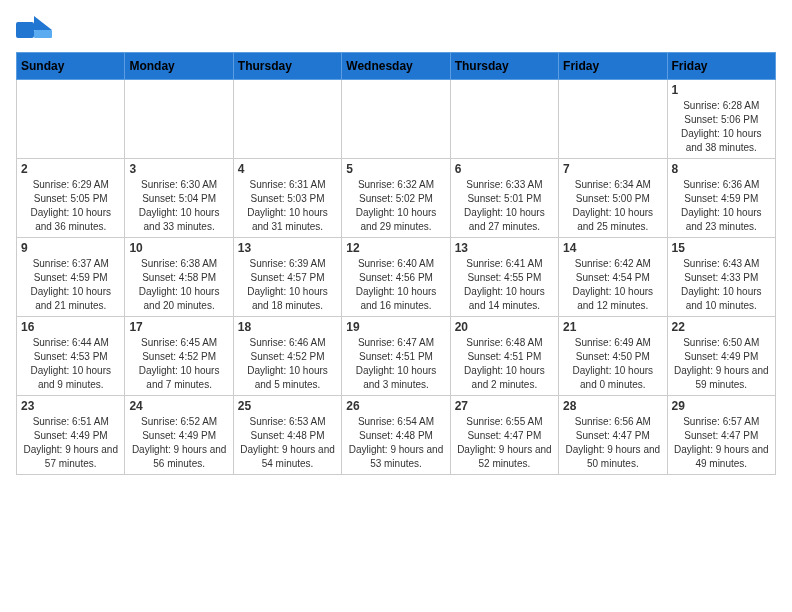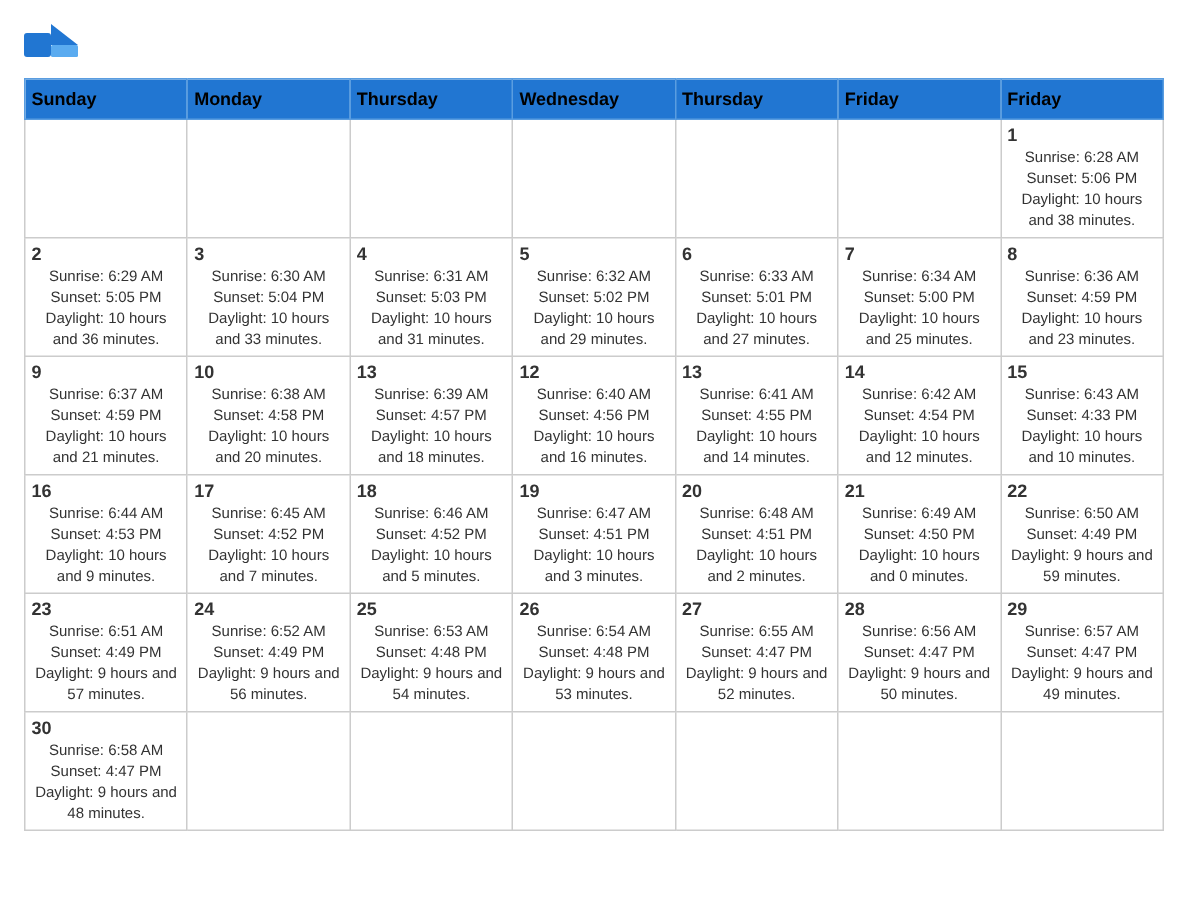--- a/index.html
+++ b/index.html
@@ -303,28 +303,14 @@
 Sunset: 4:47 PM
 Daylight: 9 hours and 50 minutes.</div>
         </td>
         <td>
           <span class="day-num">29</span>
           <div class="day-info">Sunrise: 6:57 AM
 Sunset: 4:47 PM
 Daylight: 9 hours and 49 minutes.</div>
         </td>
       </tr>
-      <tr>
-        <td>
-          <span class="day-num">30</span>
-          <div class="day-info">Sunrise: 6:58 AM
-Sunset: 4:47 PM
-Daylight: 9 hours and 48 minutes.</div>
-        </td>
-        <td class="empty-cell"></td>
-        <td class="empty-cell"></td>
-        <td class="empty-cell"></td>
-        <td class="empty-cell"></td>
-        <td class="empty-cell"></td>
-        <td class="empty-cell"></td>
-      </tr>
     </tbody>
 </table>
 
 </body></html>

